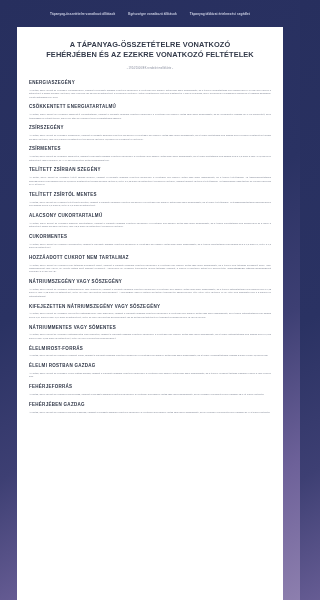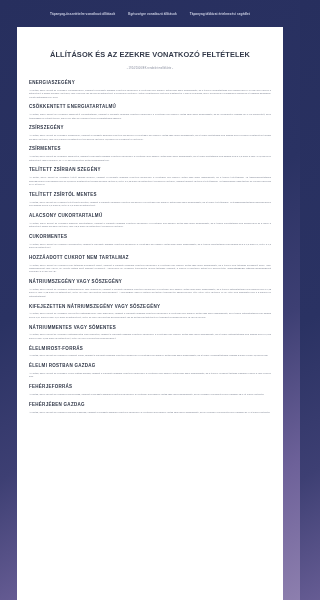--- a/index.html
+++ b/index.html
@@ -85,22 +85,22 @@
 <div class="page">
 
   <nav class="topnav">
     <a href="#">Tápanyag-összetételre vonatkozó állítások</a>
     <a href="#">Egészségre vonatkozó állítások</a>
     <a href="#">Tápanyag táblázat értelmezési segédlet</a>
   </nav>
 
   <main class="card">
     <h1 class="doc-title">
-      <br>
-      <span>ÁLLÍTÁSOK ÉS AZ EZEKRE VONATKOZÓ FELTÉTELEK</span>
+      <span>A TÁPANYAG-ÖSSZETÉTELRE VONATKOZÓ</span><br>
+      <span>FEHÉRJÉBEN ÉS AZ EZEKRE VONATKOZÓ FELTÉTELEK</span>
     </h1>
     <div class="doc-subtitle">- 1924/2006/EK rendelet melléklete -</div>
 
     <div id="sections">
         <section class="section">
           <h2>ENERGIASZEGÉNY</h2>
           <p>Az állítás, amely szerint az élelmiszer energiaszegény, valamint a fogyasztó számára vélhetően ugyanezzel a jelentéssel bíró bármely állítás csak akkor alkalmazható, ha a termék energiatartalma nem haladja meg a 40 kcal (170 kJ)/100 g határértéket a szilárd anyagok esetében, vagy a 20 kcal (80 kJ)/100 ml határértéket a folyadékok esetében. Asztali édesítőszerek esetében a határérték 4 kcal (17 kJ)/adag, amely mennyiség 6 g szacharóz (körülbelül 1 teáskanál szacharóz) édesítő hatásának felel meg.</p>
         </section>
         <section class="section">
           <h2>CSÖKKENTETT ENERGIATARTALMÚ</h2>

